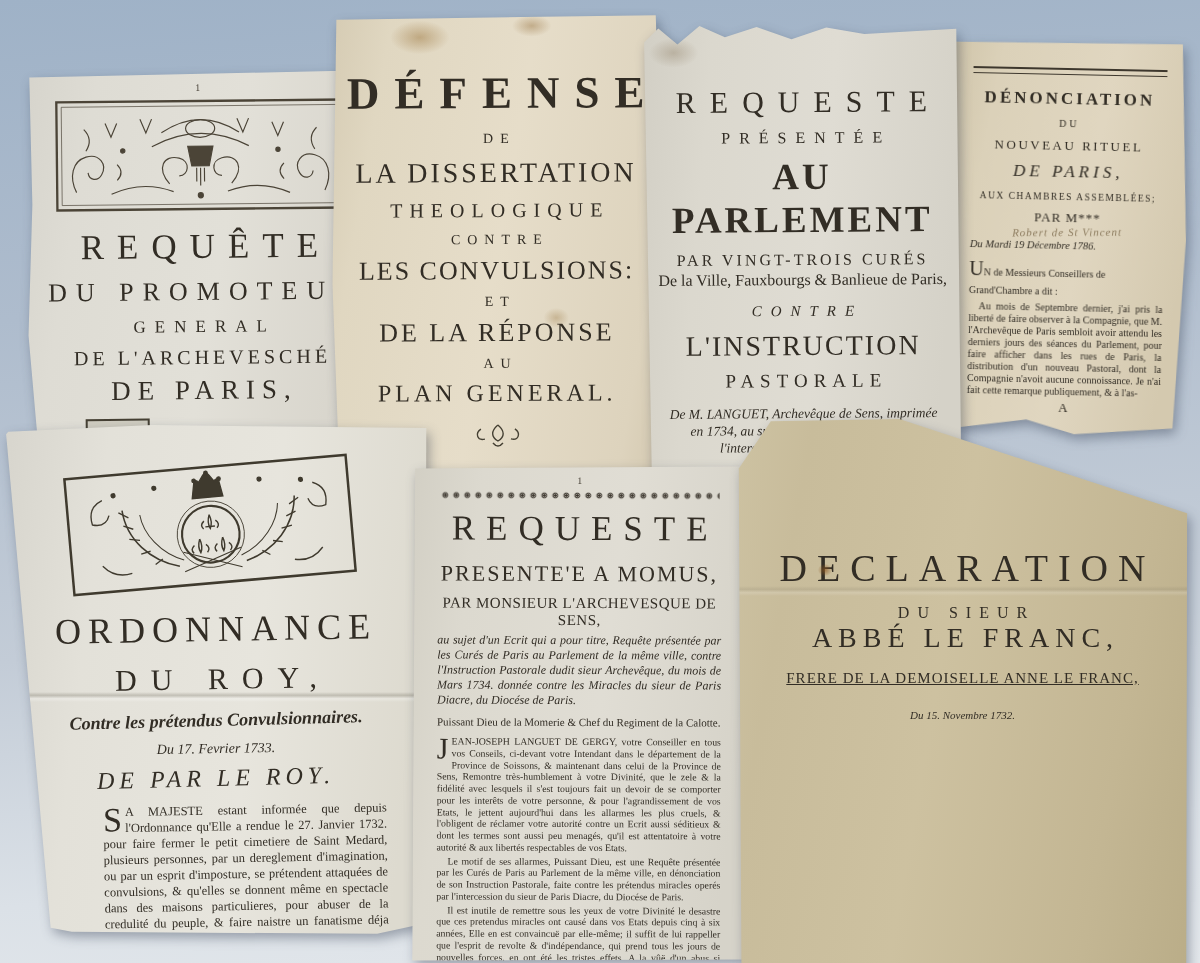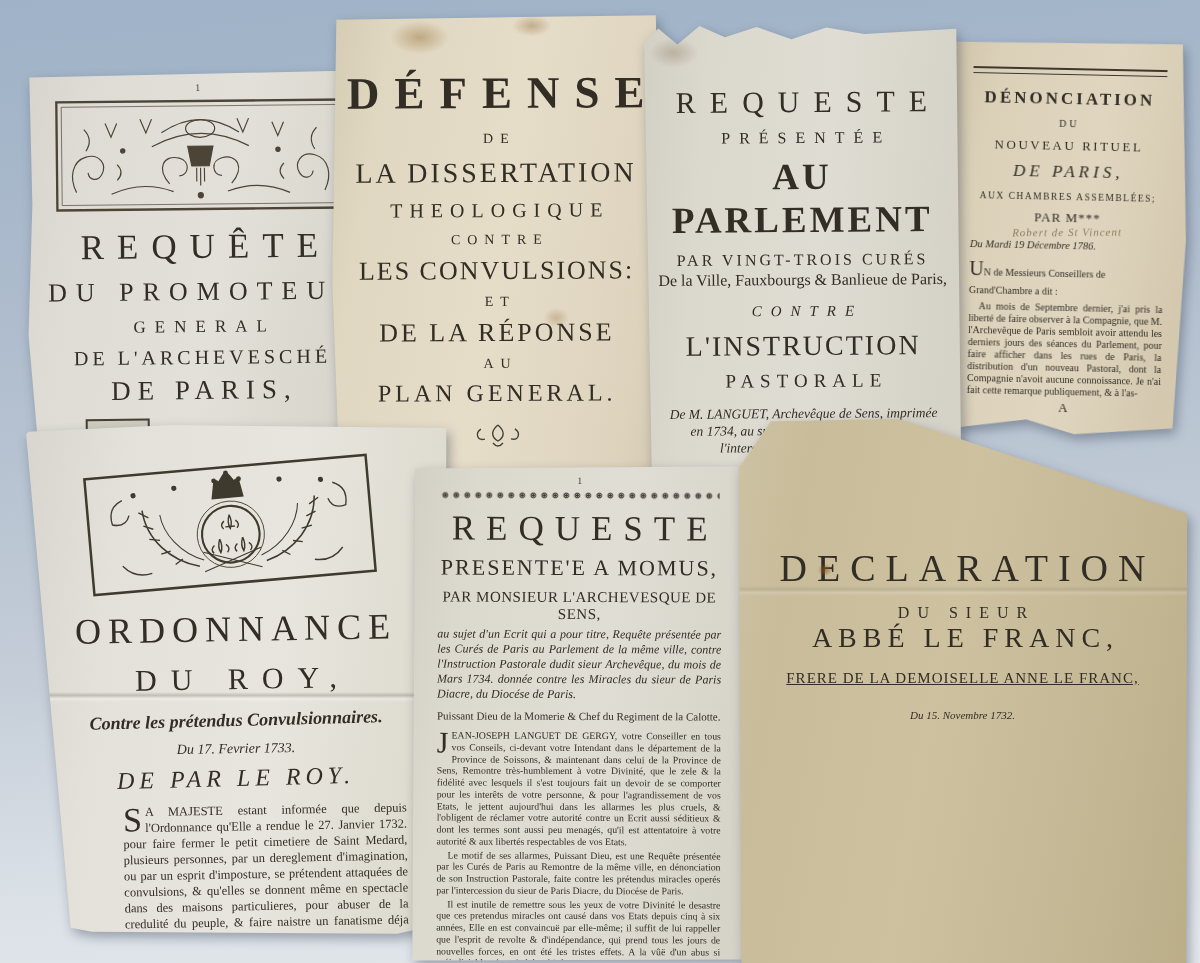--- a/index.html
+++ b/index.html
@@ -25,21 +25,21 @@
     clip-path:polygon(2% 0.8%,98.5% 0.2%,99.6% 30%,99% 99%,55% 99.6%,2.5% 100%,0.4% 55%);}
   
   #d3{left:644px;top:23px;width:317px;height:460px;z-index:3;}
   #d3 .paper{background:linear-gradient(95deg,#d2cfc5 0%,#dbd8ce 20%,#dfdcd3 55%,#d5d2c8 92%);
     clip-path:polygon(0.5% 4%,5% 1%,11% 4.5%,18% 0.5%,26% 3%,36% 0.8%,47% 3.5%,58% 1%,70% 2.5%,99% 1.5%,99.6% 98%,2% 99.5%);}
   
   #d4{left:946px;top:42px;width:240px;height:392px;z-index:2;transform:rotate(1.2deg);}
   #d4 .paper{background:linear-gradient(100deg,#cfc4a9 0%,#dbd1b9 18%,#e0d6c0 55%,#d4c9af 90%);
     clip-path:polygon(2% 0.5%,97% 0%,100% 50%,96% 98%,55% 100%,35% 96.5%,5% 99%,0% 60%,1.5% 25%);}
   
-  #d5{left:24px;top:424px;width:424px;height:515px;z-index:4;}
+  #d5{left:4px;top:424px;width:424px;height:515px;z-index:4;}
   #d5 .paper{background:linear-gradient(97deg,#d7d5cd 0%,#e3e1d9 22%,#e7e5dd 58%,#dddacf 92%);
     clip-path:polygon(1% 1.5%,35% 0.2%,99.6% 0.8%,99.2% 97%,88% 99%,16% 98.6%,11% 97.8%,0.5% 2%);}
   
   #d6{left:411px;top:465px;width:334px;height:498px;z-index:5;}
   #d6 .paper{background:linear-gradient(98deg,#d2cfc4 0%,#dcd9cf 18%,#e0ddd4 55%,#d6d3c9 92%);
     clip-path:polygon(1% 0.8%,99% 0.2%,99.8% 99.2%,0.6% 99.6%);}
   
   #d7{left:737px;top:418px;width:451px;height:560px;z-index:6;}
   #d7 .paper{background:linear-gradient(100deg,#cdc2a2 0%,#c8bc9b 14%,#cdc1a0 45%,#c3b693 80%,#baad88 100%);
     clip-path:polygon(7.5% 0.6%,36% 0.2%,99.8% 17%,99.6% 99.5%,1% 99.8%,0.4% 9%);}
@@ -273,28 +273,28 @@
       </div>
 
     </div>
   </div>
 
   <div class="doc" id="d6">
     <div class="paper" style="transform:rotate(0.2deg);padding:10px 24px 0 26px;box-sizing:border-box;">
       <div class="pagenum">1</div>
       <div class="ornstrip"></div>
       <div class="c t-d6-1">REQUESTE</div>
-      <div class="c t-d6-2" style="margin-top:6px;">PRESENTE'E A MOMUS,</div>
+      <div class="c t-d6-2" style="margin-top:12px;">PRESENTE'E A MOMUS,</div>
       <div class="c t-d6-3" style="margin-top:8px;">PAR MONSIEUR L'ARCHEVESQUE DE SENS,</div>
       <div class="t-d6-arg just" style="margin-top:4px;">au sujet d'un Ecrit qui a pour titre, Requête présentée par les Curés de Paris au Parlement de la même ville, contre l'Instruction Pastorale dudit sieur Archevêque, du mois de Mars 1734. donnée contre les Miracles du sieur de Paris Diacre, du Diocése de Paris.</div>
       <div class="t-d6-addr" style="margin-top:8px;">Puissant Dieu de la Momerie &amp; Chef du Regiment de la Calotte.</div>
       <div class="t-d6-body just" style="margin-top:8px;">
         <span style="float:left;font-size:30px;line-height:0.85;padding-right:3px;">J</span><span>EAN-JOSEPH LANGUET DE GERGY, votre Conseiller en tous vos Conseils, ci-devant votre Intendant dans le département de la Province de Soissons, &amp; maintenant dans celui de la Province de Sens, Remontre très-humblement à votre Divinité, que le zele &amp; la fidélité avec lesquels il s'est toujours fait un devoir de se comporter pour les interêts de votre personne, &amp; pour l'agrandissement de vos Etats, le jettent aujourd'hui dans les allarmes les plus cruels, &amp; l'obligent de réclamer votre autorité contre un Ecrit aussi séditieux &amp; dont les termes sont aussi peu menagés, qu'il est attentatoire à votre autorité &amp; aux libertés respectables de vos Etats.</span>
       </div>
-      <div class="t-d6-body just" style="text-indent:11px;margin-top:2px;">Le motif de ses allarmes, Puissant Dieu, est une Requête présentée par les Curés de Paris au Remontre de la même ville, en dénonciation de son Instruction Pastorale, faite contre les prétendus miracles operés par l'intercession du sieur de Paris Diacre, du Diocése de Paris.</div>
+      <div class="t-d6-body just" style="text-indent:11px;margin-top:2px;">Le motif de ses allarmes, Puissant Dieu, est une Requête présentée par les Curés de Paris au Parlement de la même ville, en dénonciation de son Instruction Pastorale, faite contre les prétendus miracles operés par l'intercession du sieur de Paris Diacre, du Diocése de Paris.</div>
       <div class="t-d6-body just" style="text-indent:11px;margin-top:2px;">Il est inutile de remettre sous les yeux de votre Divinité le desastre que ces pretendus miracles ont causé dans vos Etats depuis cinq à six années, Elle en est convaincuë par elle-même; il suffit de lui rappeller que l'esprit de revolte &amp; d'indépendance, qui prend tous les jours de nouvelles forces, en ont été les tristes effets. A la vûë d'un abus si préjudiciable, ç'auroit été trahir les</div>
 
     </div>
   </div>
 
   <div class="doc" id="d7">
     <div class="paper" style="padding-top:128px;box-sizing:border-box;">
       <div class="crease" style="top:30%;opacity:0.5;"></div>
       <div class="stain" style="left:18%;top:26%;width:14px;height:12px;background:radial-gradient(ellipse,rgba(140,85,30,0.65),rgba(140,85,30,0) 75%);"></div>
       <div class="stain" style="left:70%;top:6%;width:40px;height:24px;background:radial-gradient(ellipse,rgba(130,95,45,0.3),rgba(130,95,45,0) 70%);"></div>

